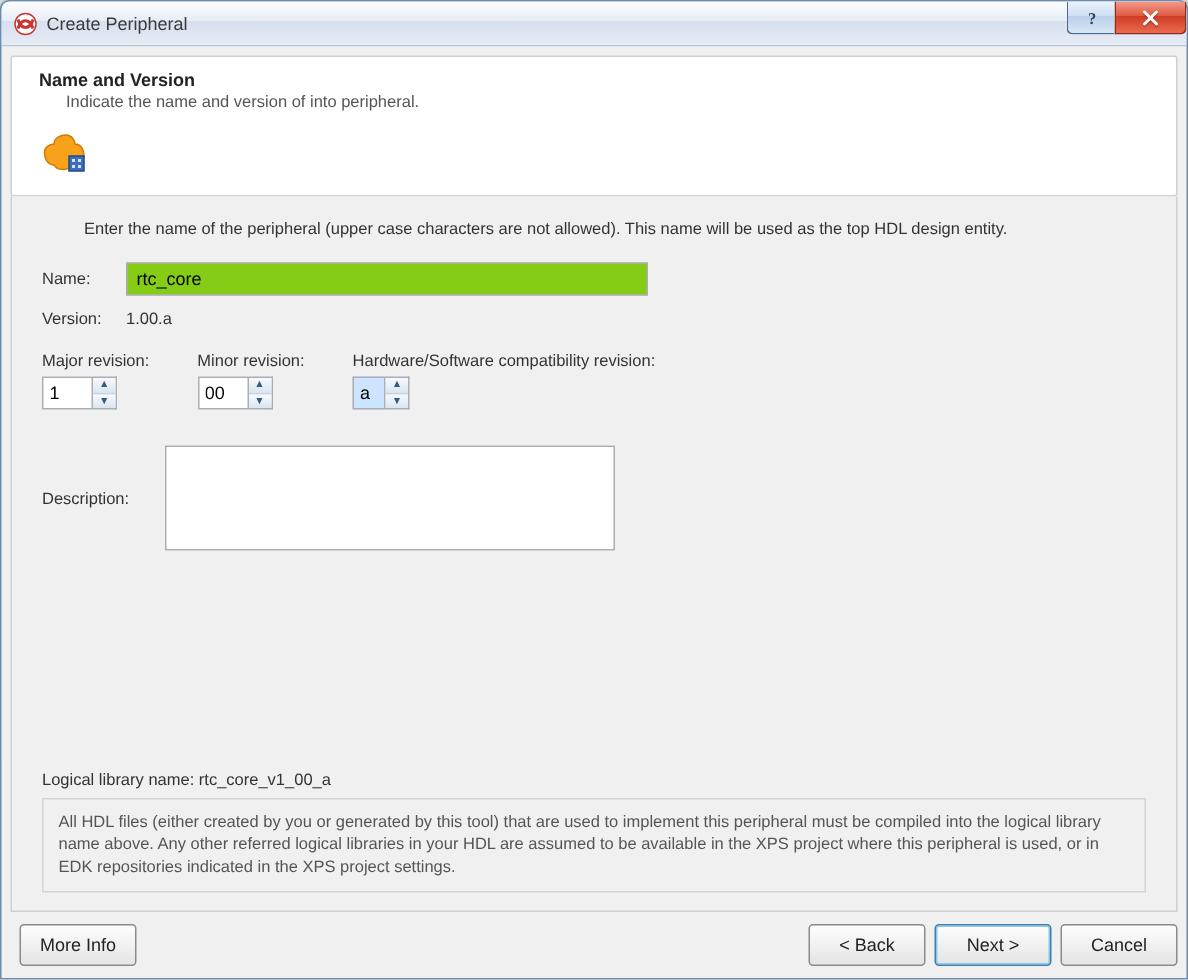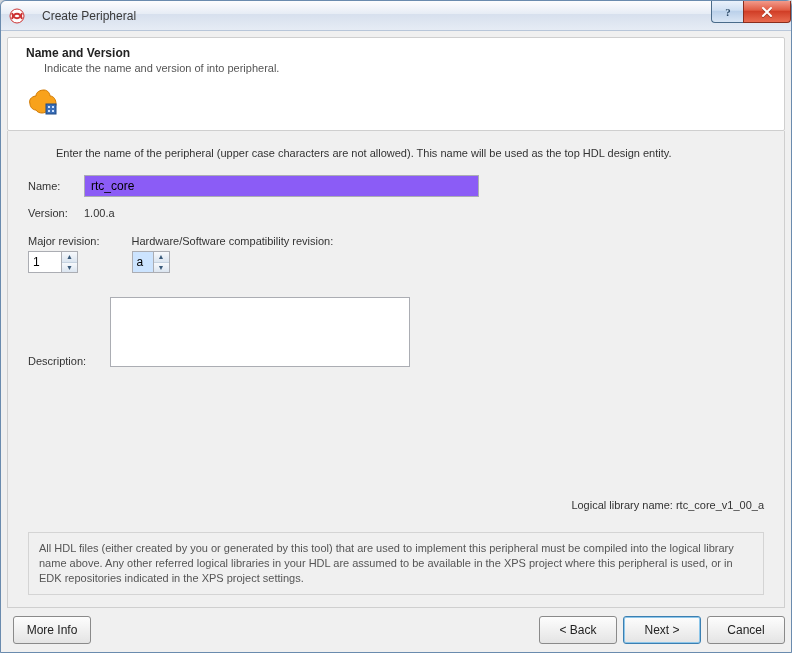--- a/index.html
+++ b/index.html
@@ -22,21 +22,20 @@
     position: relative;
   }
   .titlebar {
     height: 30px;
     background: linear-gradient(#fdfdfe, #e6ecf5 45%, #d7e0ee 46%, #e6ecf5);
     border-bottom: 1px solid #b8c6d9;
     border-radius: 6px 6px 0 0;
     display: flex; align-items: center;
     padding: 0 0 0 8px;
     position: relative;
-    gap: 11px;
   }
   .titlebar .app-icon {
     width: 16px; height: 16px; margin-right: 6px;
     display: inline-flex; align-items: center; justify-content: center;
   }
   .titlebar .title-text {
     color: #3a3a3a; font-size: 12px;
   }
   .win-controls {
     position: absolute; right: 0; top: 0;
@@ -85,24 +84,24 @@
     display: flex; flex-direction: column;
     position: relative;
   }
   .intro { font-size: 11px; color: #333; margin-bottom: 16px; margin-left: 28px; }
 
   .row { display: flex; align-items: center; margin-bottom: 10px; }
   .lbl { width: 56px; font-size: 11px; color: #333; }
   .version-static { font-size: 11px; color: #333; }
 
   input[type="text"].name-input {
-    height: 22px; width: 395px;
+    height: 22px; width: 348px;
     border: 1px solid #abadb3;
     padding: 0 6px; font-size: 12px;
-    background: #8b5cf6;
+    background: #84cc16;
   }
   .rev-group { display: flex; gap: 32px; margin-top: 6px; }
   .rev-item { display: flex; flex-direction: column; gap: 4px; }
   .rev-item .rev-label { font-size: 11px; color: #333; }
   .spinner {
     display: flex; align-items: stretch; height: 22px;
   }
   .spinner input {
     width: 34px; border: 1px solid #abadb3;
     padding: 0 4px; font-size: 12px; background: #fff;
@@ -114,31 +113,31 @@
     border: 1px solid #abadb3; border-left: none;
   }
   .spinner .arrow {
     flex: 1; display: flex; align-items: center; justify-content: center;
     background: linear-gradient(#f7f9fc, #dbe5f0);
     font-size: 7px; line-height: 1; color: #3a5a7a;
     cursor: default;
   }
   .spinner .arrow:first-child { border-bottom: 1px solid #c5d2e0; }
 
-  .desc-row { display: flex; align-items: flex-end; gap: 10px; margin-top: 24px; }
+  .desc-row { display: flex; align-items: center; gap: 10px; margin-top: 24px; }
   .desc-row .dlbl { width: 72px; font-size: 11px; color: #333; padding-top: 2px; }
   textarea.desc {
     width: 300px; height: 70px;
     border: 1px solid #abadb3; background: #fff;
     resize: none; font-family: inherit; font-size: 12px; padding: 4px;
   }
 
   .spacer { flex: 1; }
 
-  .libname { font-size: 11px; color: #333; margin-bottom: 21px; text-align: right; }
+  .libname { font-size: 11px; color: #333; margin-bottom: 6px; }
   .libnote {
     font-size: 11px; color: #555;
     border: 1px solid #d4d4d4;
     padding: 8px 10px; line-height: 1.35;
     background: #f0f0f0;
   }
 
   .footer {
     margin: 8px 6px 8px 6px;
     display: flex; align-items: center;
@@ -221,20 +220,30 @@
         <span class="rev-label">Major revision:</span>
         <div class="spinner">
           <input type="text" value="1" style="">
           <div class="arrows">
             <div class="arrow">▲</div>
             <div class="arrow">▼</div>
           </div>
         </div>
       </div>
       <div class="rev-item">
+        <span class="rev-label">Minor revision:</span>
+        <div class="spinner">
+          <input type="text" value="00" style="">
+          <div class="arrows">
+            <div class="arrow">▲</div>
+            <div class="arrow">▼</div>
+          </div>
+        </div>
+      </div>
+      <div class="rev-item">
         <span class="rev-label">Hardware/Software compatibility revision:</span>
         <div class="spinner">
           <input type="text" class="selected" style="width: 22px;" value="a">
           <div class="arrows">
             <div class="arrow">▲</div>
             <div class="arrow">▼</div>
           </div>
         </div>
       </div>
     </div>

